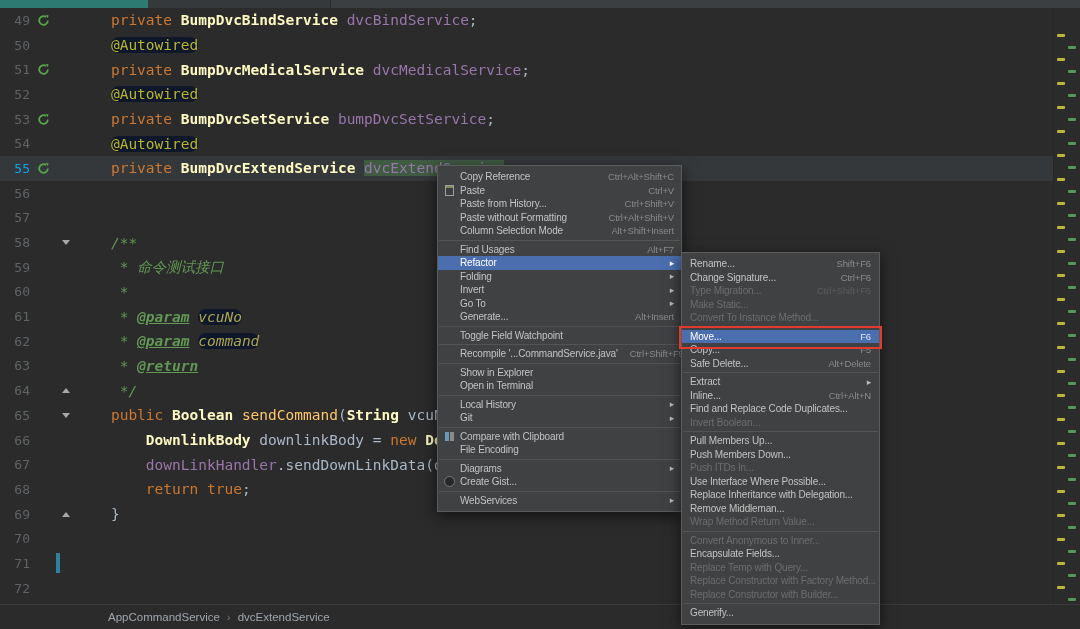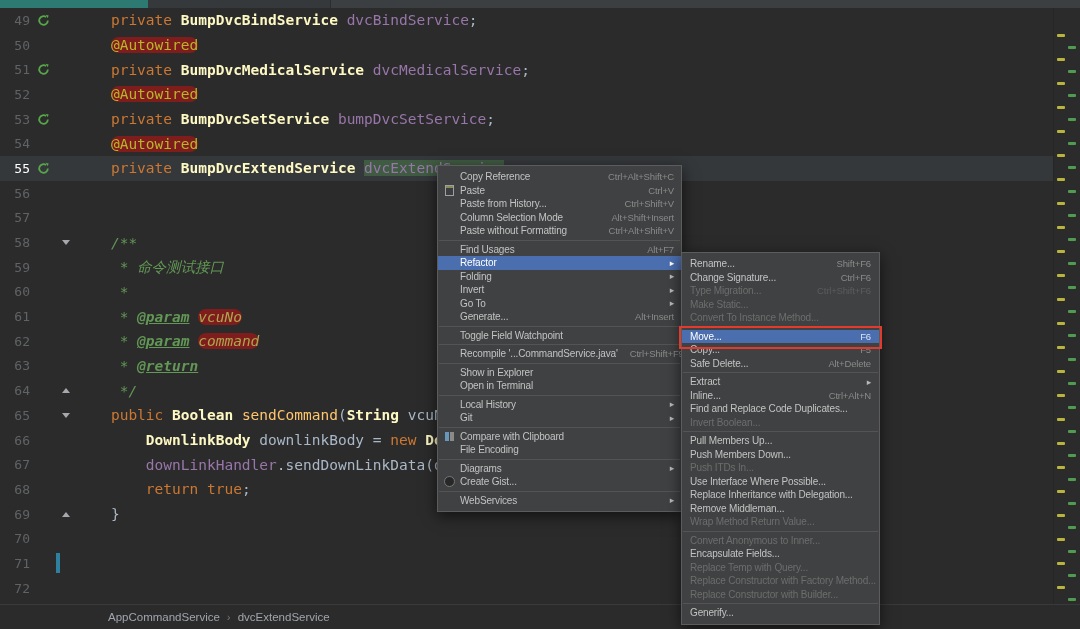--- a/index.html
+++ b/index.html
@@ -10,37 +10,37 @@
   .tabbar{position:absolute;left:0;top:0;width:100%;height:8px;background:#3c3f41;border-bottom:1px solid #232525;}
   .tab-sliver{position:absolute;left:0;top:0;width:148px;height:8px;background:#2d7a72;}
   .tab-sliver2{position:absolute;left:148px;top:0;width:182px;height:8px;background:#36393b;border-right:1px solid #2a2c2d;}
 
   
   .editor{position:absolute;left:0;top:8px;right:0;height:597px;background:#2b2b2b;}
   .line{position:relative;height:24.7px;display:flex;align-items:center;
         font-family:"DejaVu Sans Mono",monospace;font-size:14.5px;white-space:pre;}
   .line.caret{background:#35383b;}
   .ln{width:30px;text-align:right;color:#606366;font-size:13px;flex:none;}
-  .caret .ln{color:#ffffff;}
+  .caret .ln{color:#0ea5e9;}
   .slot{flex:none;display:flex;align-items:center;justify-content:center;}
   .bean-slot{width:26px;}
   .fold-slot{width:20px;}
   .code{flex:1;white-space:pre;overflow:hidden;}
   .vcs-bar{position:absolute;left:56px;top:2px;width:4px;height:20px;background:#2f7f9e;}
 
   .pln{color:#a9b7c6}
   .kw{color:#cc7832}
   .typ{color:#fef9c3;font-weight:bold}
   .fld{color:#9876aa}
   .mth{color:#ffc66d}
   .ann{color:#bbb529}
   .cmt{color:#629755;font-style:italic}
   .tag{color:#629755;font-weight:bold;font-style:italic;text-decoration:underline}
   .prm{color:#ada54f;font-style:italic}
-  .hl-olive{background:#7f1d1d;border-radius:8px;}
+  .hl-olive{background:#0f172a;border-radius:8px;}
   .hl-green{background:#3f5b41;}
 
   .tri{width:0;height:0;border-left:4px solid transparent;border-right:4px solid transparent;}
   .tri.down{border-top:5px solid #a6a8ab;}
   .tri.up{border-bottom:5px solid #a6a8ab;}
 
   
   .stripe{position:absolute;right:0;top:0;width:26px;height:100%;background:#2b2b2b;border-left:1px solid #262626;}
   .smark{position:absolute;height:3px;width:8px;border-radius:1px;}
   .smark.y{left:3px;}
@@ -197,27 +197,27 @@
         <span class="lb">Paste</span>
         <span class="sc">Ctrl+V</span>
       </div>
       <div class="mi">
         <span class="ic"></span>
         <span class="lb">Paste from History...</span>
         <span class="sc">Ctrl+Shift+V</span>
       </div>
       <div class="mi">
         <span class="ic"></span>
+        <span class="lb">Paste without Formatting</span>
+        <span class="sc">Ctrl+Alt+Shift+V</span>
+      </div>
+      <div class="mi">
+        <span class="ic"></span>
         <span class="lb">Column Selection Mode</span>
         <span class="sc">Alt+Shift+Insert</span>
-      </div>
-      <div class="mi">
-        <span class="ic"></span>
-        <span class="lb">Paste without Formatting</span>
-        <span class="sc">Ctrl+Alt+Shift+V</span>
       </div>
       <div class="mi-sep"></div>
       <div class="mi">
         <span class="ic"></span>
         <span class="lb">Find Usages</span>
         <span class="sc">Alt+F7</span>
       </div>
       <div class="mi sel">
         <span class="ic"></span>
         <span class="lb">Refactor</span>

